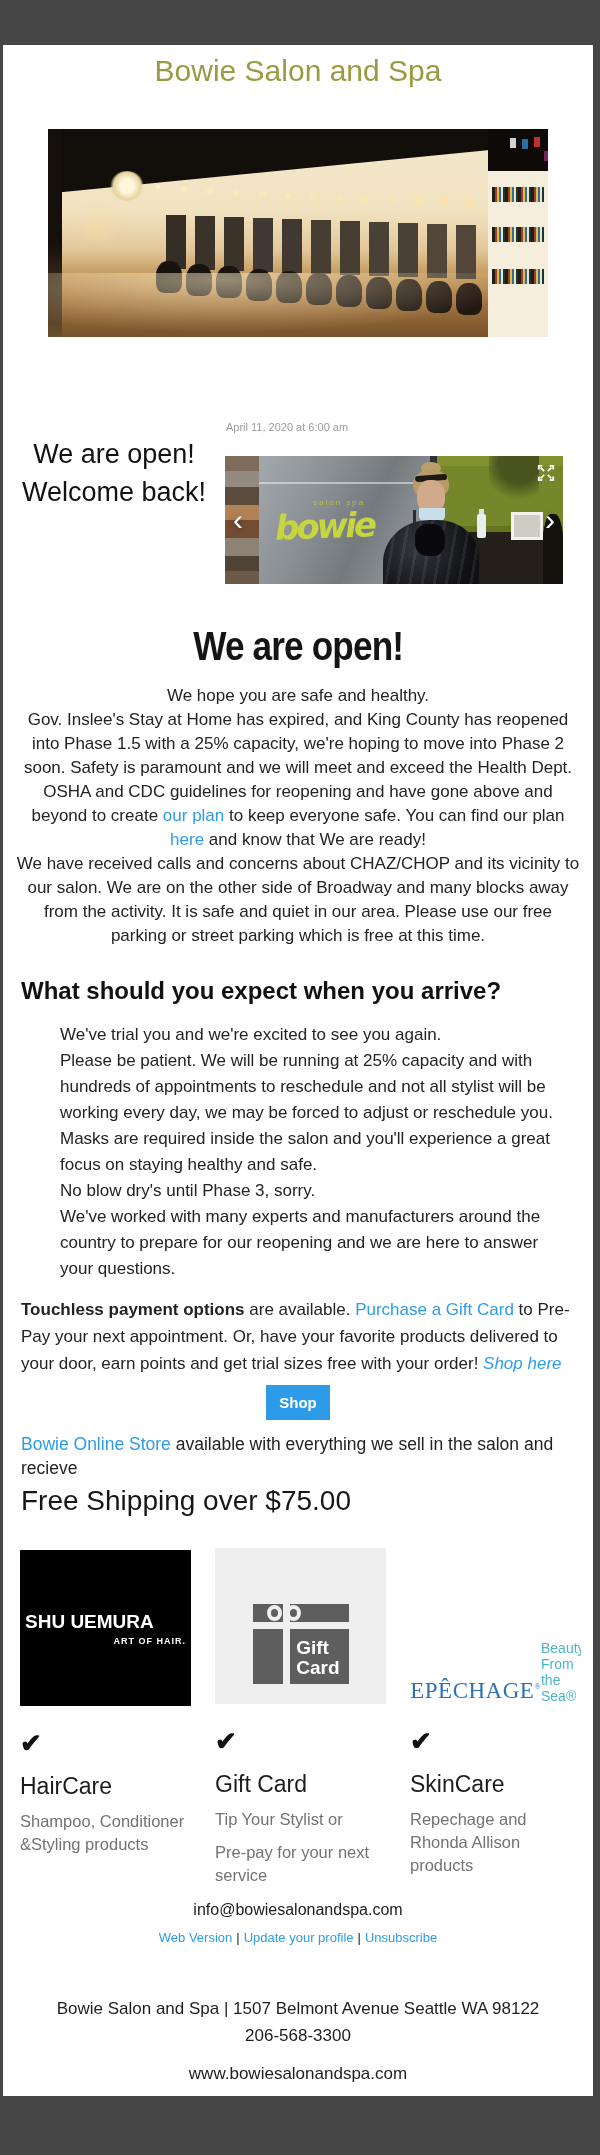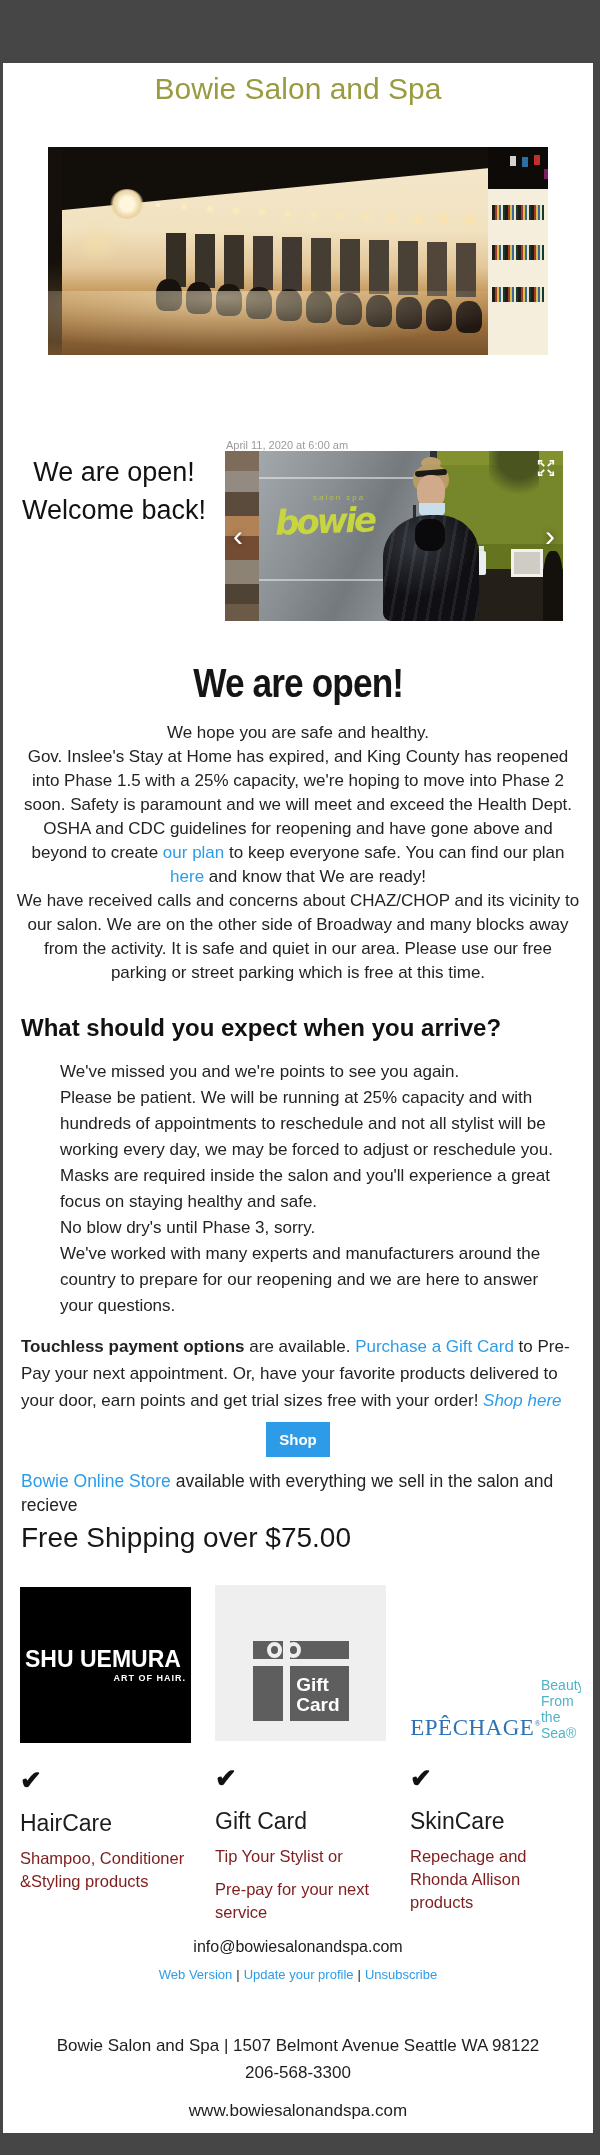--- a/index.html
+++ b/index.html
@@ -10,21 +10,21 @@
     --ink:#1e1e1e;
   }
   *{box-sizing:border-box;}
   html,body{margin:0;padding:0;}
   body{
     width:600px;height:2155px;overflow:hidden;
     background:var(--gray);
     font-family:"Liberation Sans",sans-serif;
     color:var(--ink);
   }
-  .canvas{padding-top:63px;}
+  .canvas{padding-top:45px;}
   .panel{margin-left:3px;width:590px;background:#ffffff;padding-top:8px;padding-bottom:10px;}
 
   
   .brand-title{margin:0;text-align:center;font-size:30px;line-height:36px;font-weight:400;color:var(--olive);}
 
   
   .hero{position:relative;width:500px;height:208px;margin:40px auto 0;overflow:hidden;
     background:linear-gradient(180deg,#f4e8cd 0%,#f1e2c0 40%,#e3c79a 58%,#c49a5e 70%,#a5773f 82%,#8a6134 92%,#77522b 100%);}
   .hero-ceiling{position:absolute;left:0;top:0;width:100%;height:70px;background:#120e0a;
     clip-path:polygon(0 0,100% 0,100% 22%,0 92%);}
@@ -53,22 +53,22 @@
   .hero-shelf-row{position:absolute;right:4px;width:52px;height:15px;
     background:repeating-linear-gradient(90deg,#221d18 0 3px,#a33a30 3px 5px,#d9c145 5px 7px,#3a6a8f 7px 9px,#e9e3d3 9px 11px,#173a2a 11px 13px);}
   .hero-shelf-row.r1{top:58px}.hero-shelf-row.r2{top:98px}.hero-shelf-row.r3{top:140px}
   .hero-shelf-top{position:absolute;right:8px;top:8px;width:6px;height:10px;background:#c0302a;
     box-shadow:-12px 2px #2b6fa3,-24px 1px #d2d2d2,10px 14px #7a1f66;}
 
   
   .post-row{display:flex;margin-top:84px;}
   .post-left{flex:0 0 222px;padding-top:14px;text-align:center;font-size:27px;line-height:38px;color:#121212;}
   .post-right{width:338px;}
-  .post-date{font-size:11px;color:#9b9b9b;margin:0 0 0 1px;}
-  .carousel{position:relative;width:338px;height:170px;overflow:hidden;background:#6f7b24;}
+  .post-date{font-size:11px;color:#9b9b9b;margin:0 0 23px 1px;}
+  .carousel{position:relative;width:338px;height:128px;overflow:hidden;background:#6f7b24;}
   .car-wood{position:absolute;left:0;top:0;width:34px;height:100%;
     background:linear-gradient(180deg,#7d6c59 0 12%,#938b82 12% 24%,#5a4b3d 24% 38%,#b28257 38% 50%,#744c33 50% 64%,#8d8375 64% 78%,#4f4336 78% 90%,#6b5a48 90% 100%);}
   .car-door{position:absolute;left:34px;top:0;width:178px;height:100%;
     background:linear-gradient(115deg,#a3a8ac 0%,#8a8f93 35%,#74797d 60%,#8f9498 85%);
     border-right:7px solid #2f3133;}
   .car-seam{position:absolute;left:0;width:100%;height:2px;background:rgba(235,238,240,.55);}
   .car-seam.top{top:26px}.car-seam.bot{top:128px}
   .car-handle{position:absolute;right:14px;top:54px;width:3px;height:46px;background:#2b2d2f;}
   .car-logo-sub{position:absolute;left:88px;top:42px;font-size:8px;letter-spacing:2px;color:#b5c23c;}
   .car-logo{position:absolute;left:50px;top:50px;font-family:"DejaVu Sans",sans-serif;
@@ -115,37 +115,37 @@
   .shop-btn{display:inline-block;background:var(--btn);color:#fff;border:none;cursor:pointer;
     font-family:"Liberation Sans",sans-serif;font-weight:700;font-size:15px;padding:9px 13px;min-width:50px;text-align:center;}
   .store-line{margin:12px 18px 0;font-size:17.5px;line-height:24px;}
   .free-ship{margin:4px 18px 0;font-size:28px;line-height:34px;color:#171717;}
 
   
   .prod-grid{display:flex;gap:24px;margin:30px 0 0 17px;}
   .prod-col{width:171px;}
   .img-box{width:171px;height:156px;overflow:hidden;position:relative;}
   .img-box.shu{background:#000;display:flex;flex-direction:column;justify-content:center;padding:0 5px;margin-top:2px;}
-  .shu-main{color:#fff;font-weight:700;font-size:23px;letter-spacing:0;line-height:24px;}
+  .shu-main{color:#fff;font-weight:700;font-size:19px;letter-spacing:0;line-height:24px;}
   .shu-sub{color:#fff;font-weight:700;font-size:9px;letter-spacing:1px;text-align:right;margin-top:2px;}
   .img-box.gift{background:#efefef;display:flex;align-items:center;justify-content:center;}
   .gift-card{position:relative;width:96px;height:80px;background:#5e5e5e;border-radius:0;margin-top:36px;}
   .gc-vert{position:absolute;left:30px;top:0;width:7px;height:100%;background:#efefef;}
   .gc-horz{position:absolute;left:0;top:18px;width:100%;height:7px;background:#efefef;}
   .gc-bow-l{position:absolute;left:14px;top:1px;width:15px;height:16px;border:4px solid #efefef;border-radius:50%;}
   .gc-bow-r{position:absolute;left:33px;top:1px;width:15px;height:16px;border:4px solid #efefef;border-radius:50%;}
   .gc-text{position:absolute;right:9px;bottom:6px;color:#fff;font-weight:700;font-size:19px;line-height:20px;}
   .img-box.rep{background:#fff;display:flex;flex-direction:row;align-items:flex-end;justify-content:center;}
   .rep-name{font-family:"Liberation Serif",serif;color:#2d72b4;font-size:23px;letter-spacing:.5px;white-space:nowrap;}
   .rep-name sup{font-size:8px;}
   .rep-wave{margin-top:2px;}
   .rep-tag{font-size:14px;color:#4fb3c6;align-self:flex-end;margin-right:12px;margin-top:2px;}
   .check{font-size:26px;font-weight:700;color:#111;margin-top:22px;line-height:30px;}
   .cat-title{font-size:23px;color:#1c1c1c;margin-top:14px;line-height:28px;}
-  .cat-desc p{font-size:16.5px;line-height:23px;margin:10px 0 0;color:#7f1d1d;}
+  .cat-desc p{font-size:16.5px;line-height:23px;margin:10px 0 0;color:#737373;}
 
   
   .footer{text-align:center;}
   .f-email{margin-top:12px;font-size:16px;line-height:22px;color:#202020;}
   .f-links{margin-top:6px;font-size:13px;line-height:22px;color:#202020;}
   .f-links a{color:var(--link);text-decoration:none;cursor:pointer;}
   .f-sep{color:#202020;margin:0 4px;}
   .f-address{margin-top:48px;font-size:17px;line-height:24px;}
   .f-phone{margin-top:3px;font-size:17px;line-height:24px;}
   .f-web{margin-top:14px;font-size:17px;line-height:24px;}
@@ -221,21 +221,21 @@
       <h2 class="big-heading">We are open!</h2>
     </div>
     <div class="para-center">
       <div>We hope you are safe and healthy.</div>
       <div><span class="seg-text">Gov. Inslee's Stay at Home has expired, and King County has reopened into Phase 1.5 with a 25% capacity, we're hoping to move into Phase 2 soon. Safety is paramount and we will meet and exceed the Health Dept. OSHA and CDC guidelines for reopening and have gone above and beyond to create </span><span class="seg-link">our plan</span><span class="seg-text"> to keep everyone safe. You can find our plan </span><span class="seg-link">here</span><span class="seg-text"> and know that We are ready!</span></div>
       <div>We have received calls and concerns about CHAZ/CHOP and its vicinity to our salon. We are on the other side of Broadway and many blocks away from the activity. It is safe and quiet in our area. Please use our free parking or street parking which is free at this time.</div>
     </div>
 
     <h3 class="expect-heading">What should you expect when you arrive?</h3>
     <div class="expect-list">
-      <div>We've missed you and we're points to see you again.</div>
+      <div>We've trial you and we're excited to see you again.</div>
       <div>Please be patient. We will be running at 25% capacity and with hundreds of appointments to reschedule and not all stylist will be working every day, we may be forced to adjust or reschedule you.</div>
       <div>Masks are required inside the salon and you'll experience a great focus on staying healthy and safe.</div>
       <div>No blow dry's until Phase 3, sorry.</div>
       <div>We've worked with many experts and manufacturers around the country to prepare for our reopening and we are here to answer your questions.</div>
     </div>
 
     <div class="para-left"><span class="seg-bold">Touchless payment options</span><span class="seg-text"> are available. </span><span class="seg-link">Purchase a Gift Card</span><span class="seg-text"> to Pre-Pay your next appointment. Or, have your favorite products delivered to your door, earn points and get trial sizes free with your order! </span><span class="seg-link-italic">Shop here</span></div>
     <div class="btn-wrap">
       <button class="shop-btn">Shop</button>
     </div>

